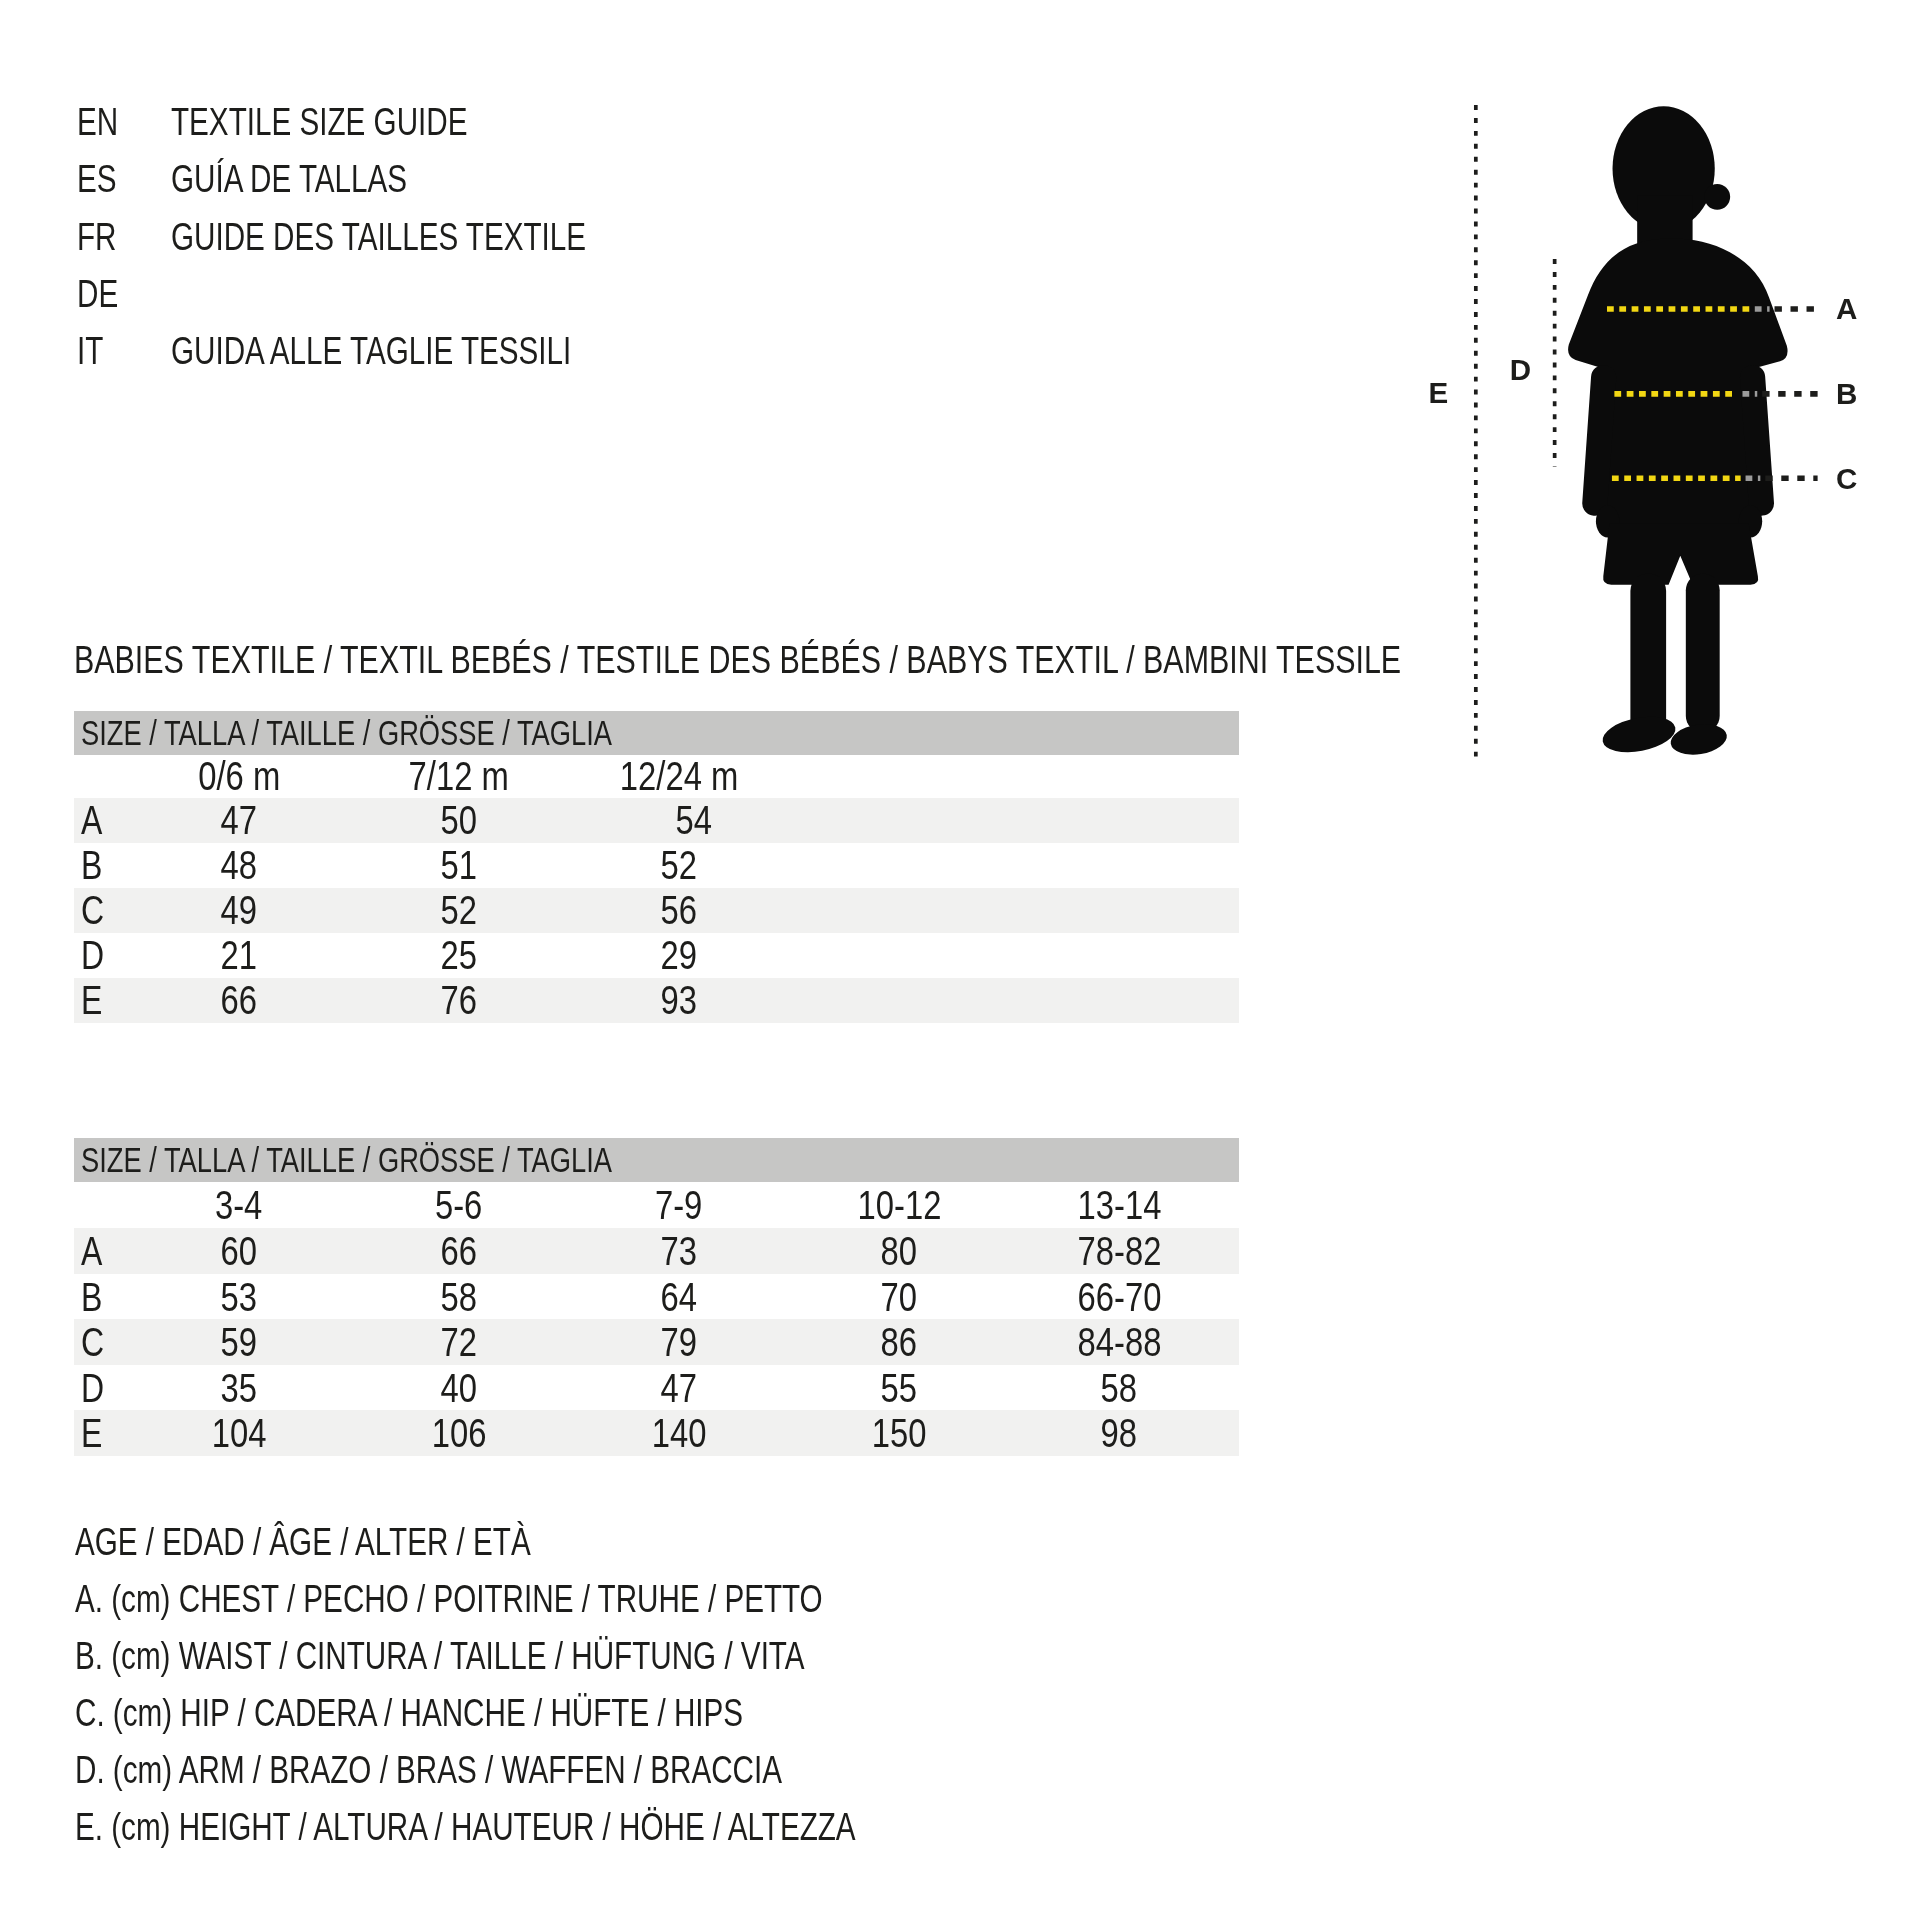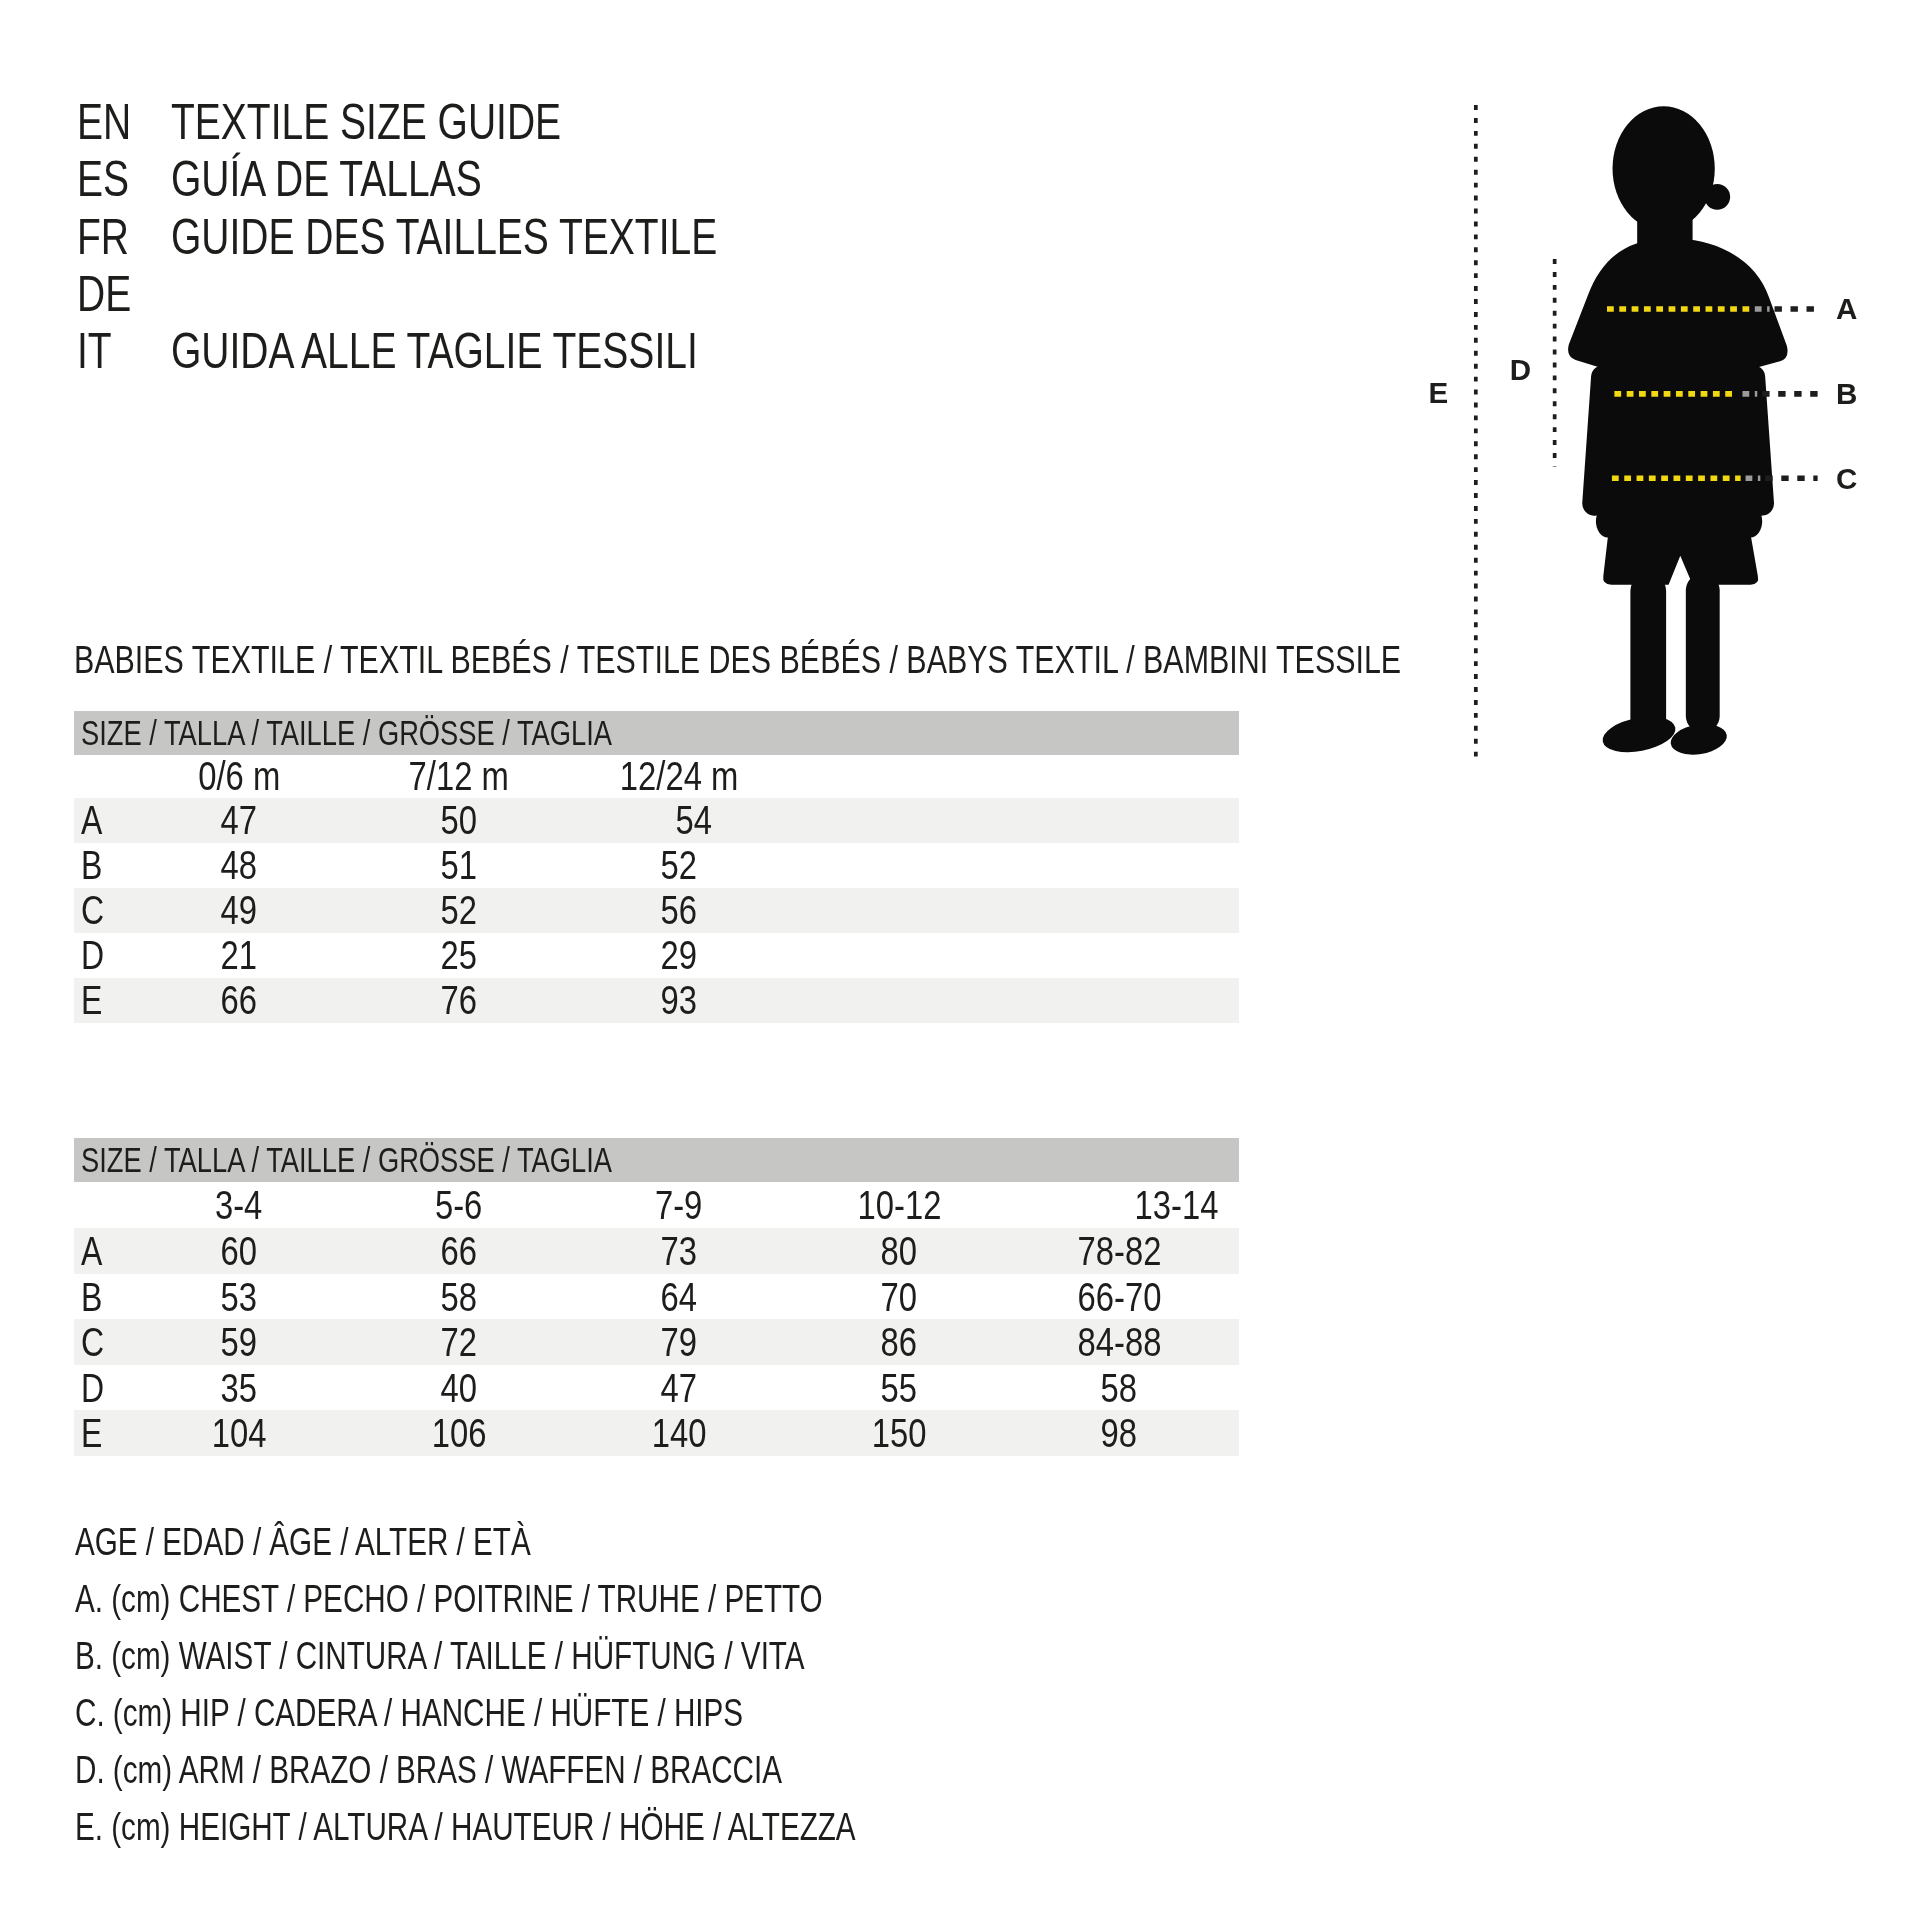--- a/index.html
+++ b/index.html
@@ -9,21 +9,21 @@
     background:#ffffff;
     font-family:"Liberation Sans","DejaVu Sans",sans-serif;
     color:#1d1d1b;
     overflow:hidden;
   }
   .abs{position:absolute;}
   
   .cond{display:inline-block;transform:scaleX(0.78);transform-origin:0 50%;white-space:nowrap;}
   .condc{display:inline-block;transform:scaleX(0.80);transform-origin:50% 50%;white-space:nowrap;}
   
-  .lang-row{position:absolute;height:57px;line-height:57px;font-size:50px;}
+  .lang-row{position:absolute;height:57px;line-height:57px;font-size:38px;}
   .lang-code{position:absolute;left:0;top:0;}
   .lang-label{position:absolute;top:0;}
   
   .sec-heading{position:absolute;left:74px;height:44px;line-height:44px;font-size:39px;white-space:nowrap;}
   
   .size-bar{position:absolute;left:74px;width:1165px;height:44px;line-height:44px;
     background:#c6c6c5;font-size:35px;padding-left:7.4px;box-sizing:border-box;white-space:nowrap;}
   
   .t-row{position:absolute;left:74px;width:1165px;}
   .t-row.striped{background:#f1f1f0;}
@@ -149,21 +149,21 @@
     </div>
 
   <div class="size-bar" style="top:1138px;">
     <span class="cond">SIZE / TALLA / TAILLE / GRÖSSE / TAGLIA</span>
   </div>
   <div id="children-cols" class="abs" style="left:0;top:1182px;width:1926px;height:46px;">
       <div class="cell" style="left: 129px; width: 220px; top: 0px; height: 46px; line-height: 46px;"><span class="condc">3-4</span></div>
       <div class="cell" style="left: 349px; width: 220px; top: 0px; height: 46px; line-height: 46px;"><span class="condc">5-6</span></div>
       <div class="cell" style="left: 569px; width: 220px; top: 0px; height: 46px; line-height: 46px;"><span class="condc">7-9</span></div>
       <div class="cell" style="left: 789px; width: 220px; top: 0px; height: 46px; line-height: 46px;"><span class="condc">10-12</span></div>
-      <div class="cell" style="left: 1009px; width: 220px; top: 0px; height: 46px; line-height: 46px; text-align: right;"><span class="condc">13-14</span></div>
+      <div class="cell" style="left: 1009px; width: 220px; top: 0px; height: 46px; line-height: 46px;"><span class="condc">13-14</span></div>
     </div>
   <div id="children-rows" class="abs" style="left:0;top:0;width:1926px;height:0;">
       <div class="t-row striped" style="top: 1228px; height: 46px;">
         <div class="cell lbl" style="left: 0px; width: 55px; height: 46px; line-height: 46px;"><span class="cond">A</span></div>
         <div class="cell" style="left: 55px; width: 220px; height: 46px; line-height: 46px;"><span class="condc">60</span></div>
         <div class="cell" style="left: 275px; width: 220px; height: 46px; line-height: 46px;"><span class="condc">66</span></div>
         <div class="cell" style="left: 495px; width: 220px; height: 46px; line-height: 46px;"><span class="condc">73</span></div>
         <div class="cell" style="left: 715px; width: 220px; height: 46px; line-height: 46px;"><span class="condc">80</span></div>
         <div class="cell" style="left: 935px; width: 220px; height: 46px; line-height: 46px;"><span class="condc">78-82</span></div>
       </div>

